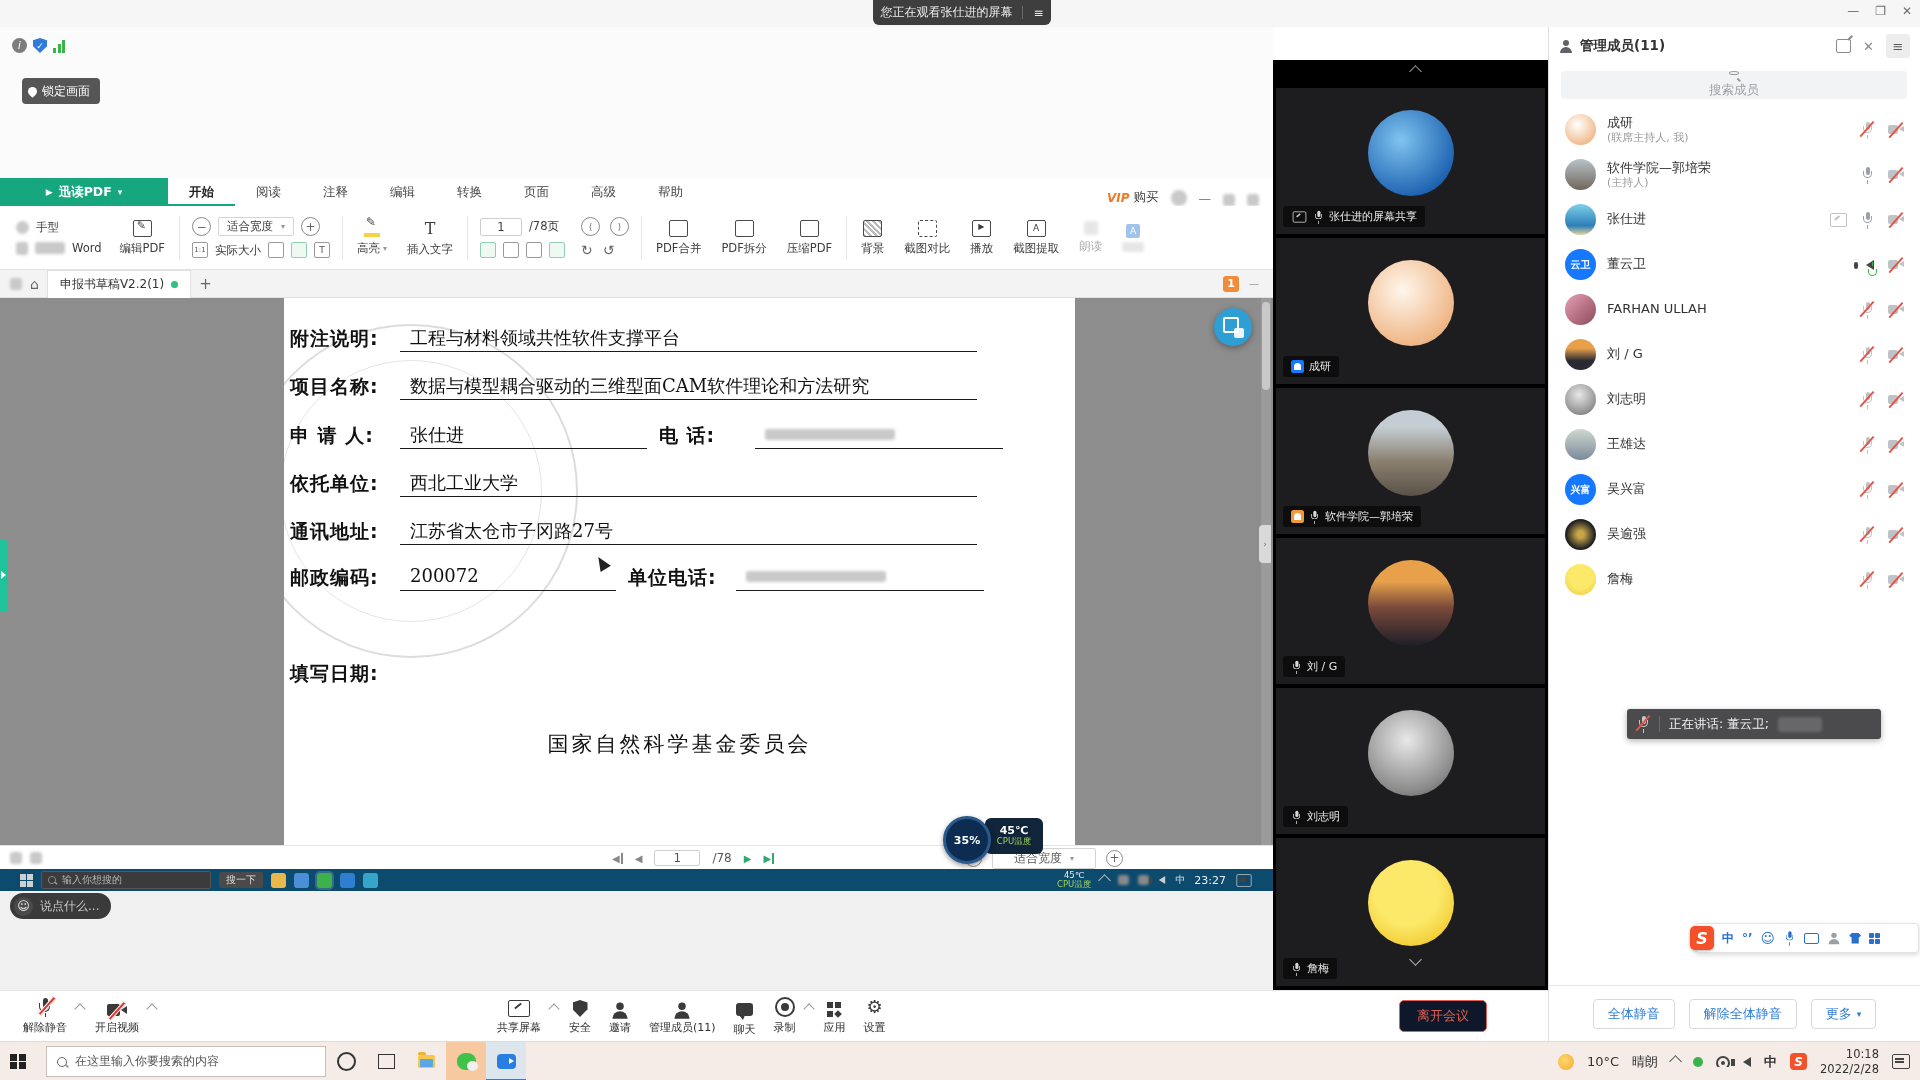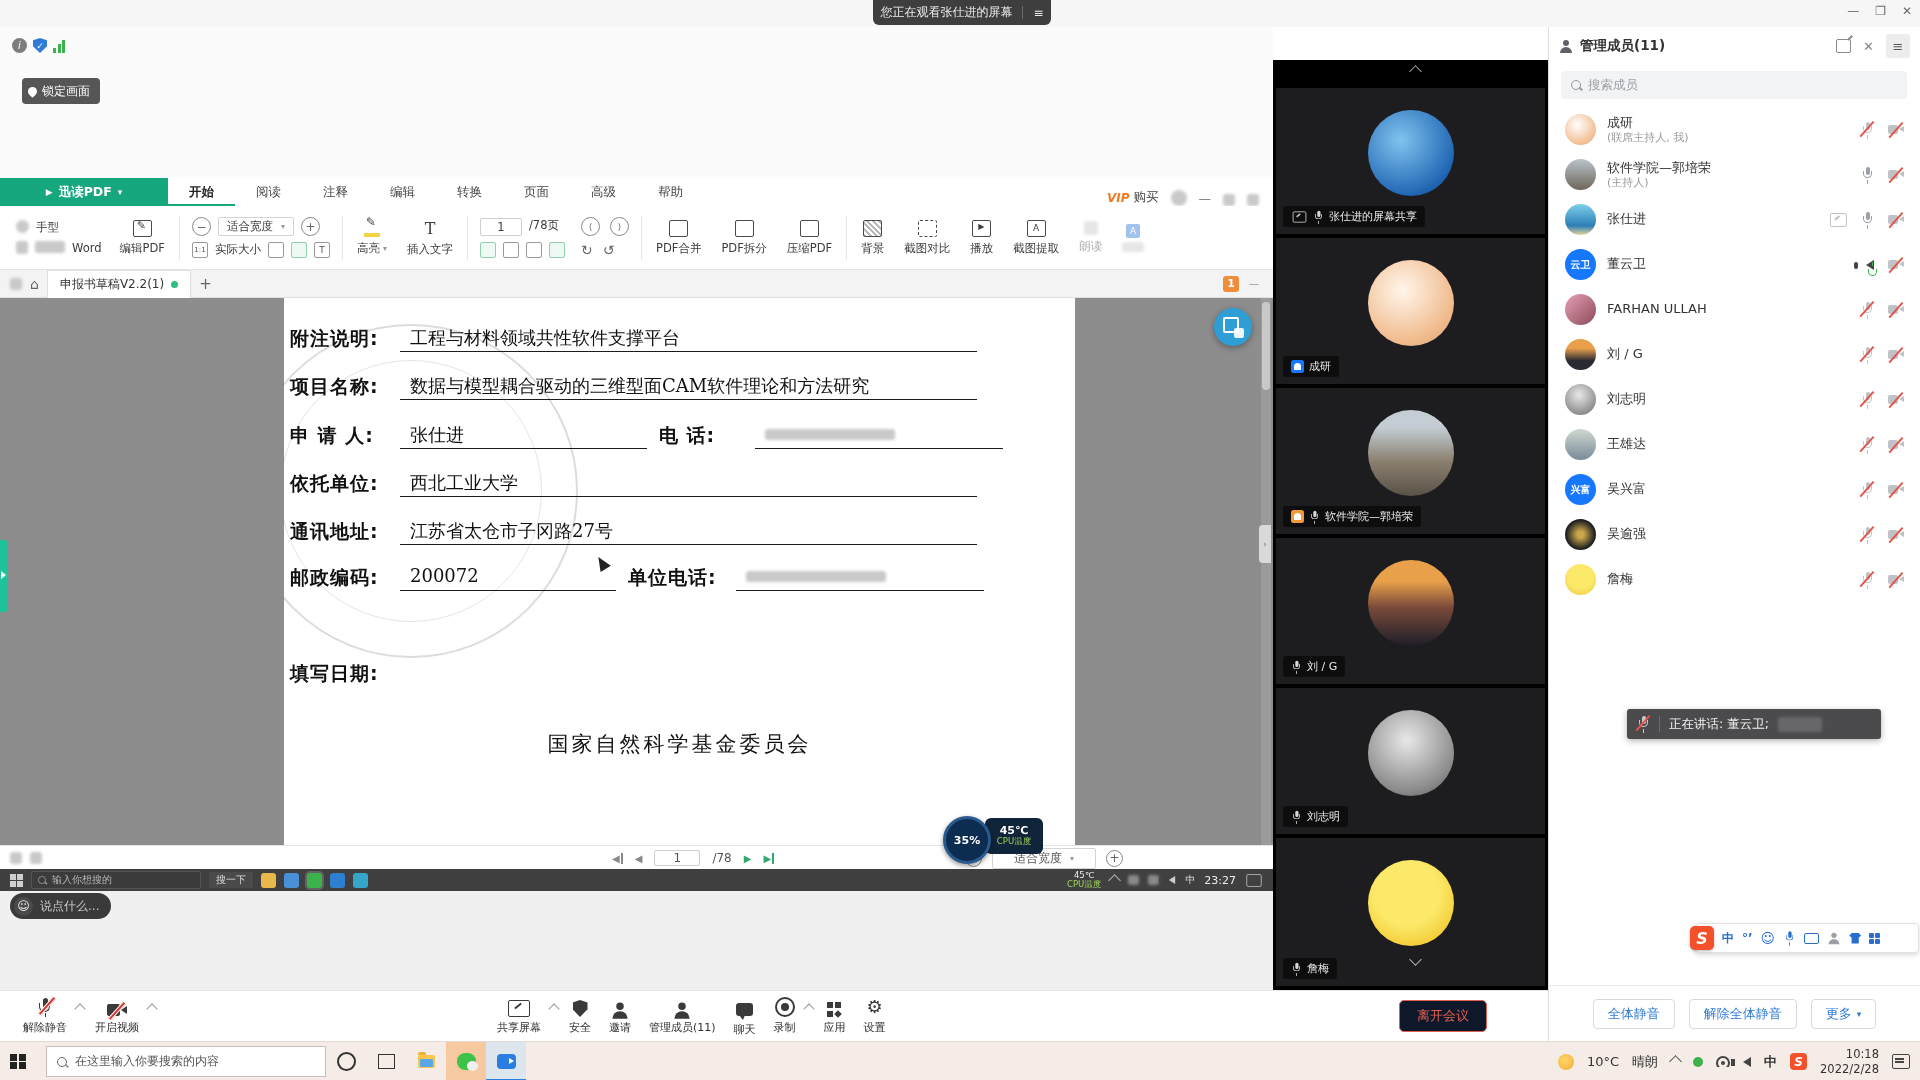--- a/index.html
+++ b/index.html
@@ -30,21 +30,21 @@
     display:flex;align-items:stretch;font-size:12.5px;color:#444;}
   .pdflogo{width:168px;background:#17a77e;color:#fff;display:flex;align-items:center;justify-content:center;gap:6px;font-weight:bold;}
   .pdftab{padding:0 21px;display:flex;align-items:center;}
   .pdftab.on{background:#fff;box-shadow:inset 0 -2px 0 #17a77e;color:#222;font-weight:bold;}
   .pdfmenu-r{margin-left:auto;display:flex;align-items:flex-end;gap:12px;padding-right:14px;}
   .vip{color:#f07a22;font-weight:bold;font-style:italic;font-size:12px;}
   .blob{display:inline-block;background:#c9c9c9;border-radius:3px;filter:blur(1.5px);}
   .pdftools{left:0;top:206px;width:1273px;height:64px;background:#fff;border-bottom:1px solid #e3e3e3;
     display:flex;align-items:center;font-size:11.5px;color:#3c3c3c;padding-left:8px;box-sizing:border-box;}
   .tg{display:flex;flex-direction:column;justify-content:center;gap:6px;padding:0 8px;}
-  .tgrow{display:flex;align-items:flex-start;gap:7px;}
+  .tgrow{display:flex;align-items:center;gap:7px;}
   .vsep{width:1px;height:44px;background:#e6e6e6;margin:0 4px;}
   .bigbtn{display:flex;flex-direction:column;align-items:center;gap:4px;padding:0 10px;font-size:11.5px;}
   .oic{width:17px;height:15px;border:1.4px solid #4a4a4a;border-radius:2px;position:relative;}
   .selbox{border:1px solid #d4d4d4;border-radius:2px;padding:1px 6px;display:flex;align-items:center;gap:8px;min-width:62px;justify-content:center;}
   .rnd{width:17px;height:17px;border:1.2px solid #8a8a8a;border-radius:50%;display:flex;align-items:center;justify-content:center;font-size:12px;color:#666;}
   .sq{width:14px;height:14px;border:1px solid #9a9a9a;border-radius:2px;display:flex;align-items:center;justify-content:center;font-size:9px;color:#555;}
   .sq.grn{border-color:#8fd0ae;background:#eef9f3;}
   .pginput{border:1px solid #cfcfcf;border-radius:2px;width:40px;text-align:center;padding:1px 0;}
   .pdftabrow{left:0;top:270px;width:1273px;height:28px;background:#f3f3f3;border-bottom:1px solid #e0e0e0;
     display:flex;align-items:center;gap:8px;padding-left:10px;box-sizing:border-box;font-size:12px;color:#555;}
@@ -82,22 +82,22 @@
   .pgbox{border:1px solid #cfcfcf;width:44px;text-align:center;border-radius:2px;}
   .statzoom{margin-left:auto;margin-right:150px;display:flex;align-items:center;gap:10px;}
   
   .cpuball{left:943px;top:816px;width:42px;height:42px;border-radius:50%;background:#0d2c52;border:3px solid #2a5a8c;
     display:flex;align-items:center;justify-content:center;color:#fff;font-size:11px;font-weight:bold;box-shadow:0 2px 5px rgba(0,0,0,.4);}
   .cpupanel{left:985px;top:818px;width:58px;height:36px;background:#10243a;border-radius:6px;color:#fff;
     display:flex;flex-direction:column;align-items:center;justify-content:center;line-height:1.15;}
   .cpupanel b{font-size:11px;}
   .cpupanel span{font-size:8.5px;color:#9fd15a;}
   
-  .sbar{left:0;top:869px;width:1273px;height:22px;background:#404040;display:flex;align-items:center;
-    color:#cfcfcf;font-size:10px;gap:8px;padding:0 10px;box-sizing:border-box;}
+  .sbar{left:0;top:869px;width:1273px;height:22px;background:#0c4a6e;display:flex;align-items:center;
+    color:#cfcfcf;font-size:10px;gap:8px;padding:0 20px;box-sizing:border-box;}
   .swin{width:13px;height:13px;display:grid;grid-template-columns:6px 6px;grid-gap:1px;}
   .swin i{background:#cfcfcf;height:6px;display:block;}
   .ssearch{width:158px;height:16px;background:#3b3b3b;border:1px solid #555;border-radius:2px;display:flex;
     align-items:center;gap:5px;padding:0 5px;color:#b5b5b5;}
   .schip{height:16px;background:#4a4a4a;border-radius:2px;display:flex;align-items:center;padding:0 7px;color:#ddd;}
   .sico{width:15px;height:15px;border-radius:3px;}
   .sico.act{box-shadow:0 0 0 2px rgba(255,255,255,.18);}
   .stray{margin-left:auto;display:flex;align-items:center;gap:9px;}
   .stemp{display:flex;flex-direction:column;align-items:center;line-height:1.1;font-size:8.5px;color:#eee;}
   
@@ -138,21 +138,21 @@
   .stripchev{position:absolute;left:50%;transform:translateX(-50%);}
   
   .panel{left:1548px;top:27px;width:372px;height:1014px;background:#fff;border-left:1px solid #dedede;box-sizing:border-box;}
   .phead{position:absolute;left:0;top:0;width:100%;height:38px;display:flex;align-items:center;padding:0 10px;box-sizing:border-box;gap:7px;
     font-size:13.5px;color:#333;font-weight:bold;}
   .phicons{margin-left:auto;display:flex;align-items:center;gap:12px;color:#8a8a8a;font-weight:normal;}
   .popout{width:13px;height:12px;border:1.4px solid #8a8a8a;border-radius:2px;position:relative;}
   .popout::after{content:"";position:absolute;right:-3px;top:-3px;width:6px;height:1.5px;background:#8a8a8a;transform:rotate(-45deg);}
   .menuchip{width:24px;height:24px;background:#ededed;border-radius:3px;display:flex;align-items:center;justify-content:center;color:#555;font-size:13px;}
   .psearch{position:absolute;left:12px;top:44px;width:346px;height:28px;background:#f2f3f5;border-radius:4px;
-    display:flex;align-items:center;gap:7px;padding:0 10px;box-sizing:border-box;color:#9aa0a6;font-size:12.5px;}
+    display:flex;align-items:center;gap:7px;padding:0 10px;box-sizing:border-box;color:#9aa0a6;font-size:12.5px;flex-direction:column;}
   .mrow{position:absolute;left:0;width:100%;height:45px;display:flex;align-items:center;padding:0 16px;box-sizing:border-box;gap:11px;}
   .mav{width:31px;height:31px;border-radius:50%;flex:none;display:flex;align-items:center;justify-content:center;
     color:#fff;font-size:10px;font-weight:bold;}
   .mtxt{display:flex;flex-direction:column;line-height:1.25;min-width:0;}
   .mname{font-size:13px;color:#333;white-space:nowrap;}
   .msub{font-size:11px;color:#9a9a9a;}
   .mics{margin-left:auto;display:flex;align-items:center;gap:14px;}
   .toast{position:absolute;left:78px;top:682px;width:254px;height:30px;background:#4b4b4d;border-radius:3px;
     box-shadow:0 2px 6px rgba(0,0,0,.3);display:flex;align-items:center;color:#f0f0f0;font-size:12.5px;gap:9px;padding:0 10px;box-sizing:border-box;}
   .toast .div{width:1px;height:16px;background:#6a6a6a;}

